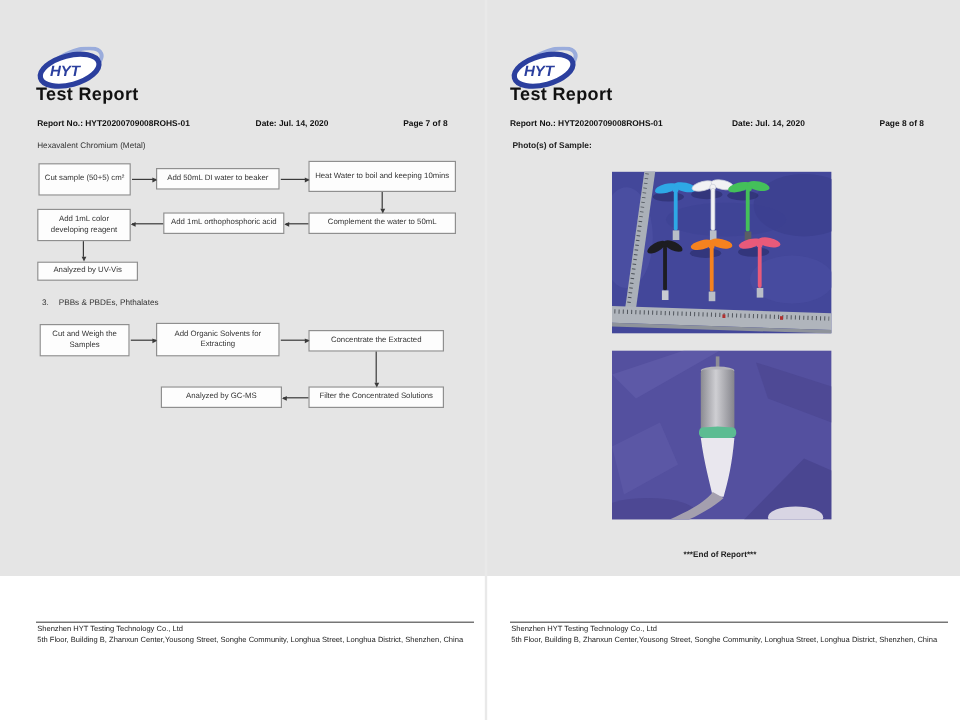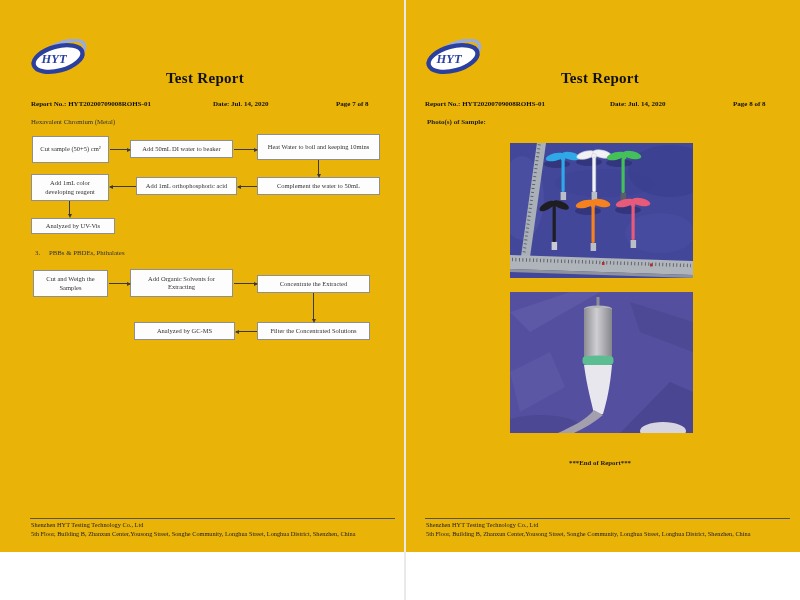--- a/index.html
+++ b/index.html
@@ -1,27 +1,27 @@
 <!DOCTYPE html>
 <html><head>
 <meta charset="utf-8">
 <style>
   html,body{margin:0;padding:0;}
   body{
     width:800px;height:600px;background:#ffffff;position:relative;overflow:hidden;
     font-family:"Liberation Sans","DejaVu Sans",sans-serif;color:#1a1a1a;
     -webkit-font-smoothing:antialiased;
   }
-  .page{position:absolute;top:0;width:400px;height:552px;background:#eab308;font-family:Liberation Serif, serif;}
+  .page{position:absolute;top:0;width:400px;height:480px;background:#e5e5e5;}
   #page-left{left:0;}
   #page-right{left:400px;}
   .gap{position:absolute;top:0;left:404px;width:2px;height:600px;background:#e9e9e9;}
 
   .logo{position:absolute;}
-  .title{position:absolute;font-weight:bold;font-size:15px;letter-spacing:.3px;color:#111;text-align:center;}
+  .title{position:absolute;font-weight:bold;font-size:15px;letter-spacing:.3px;color:#111;}
   .hdr{position:absolute;font-size:7px;font-weight:bold;color:#111;white-space:nowrap;}
   .seclabel{position:absolute;font-size:6.8px;color:#333;white-space:nowrap;}
   .boldlabel{position:absolute;font-size:7px;font-weight:bold;color:#222;white-space:nowrap;}
 
   .fbox{
     position:absolute;border:1px solid #8f8f8f;background:#fdfdfd;
     display:flex;align-items:center;justify-content:center;text-align:center;
     font-size:6.5px;line-height:1.3;color:#333;padding:1px 3px;box-sizing:border-box;
   }
 

